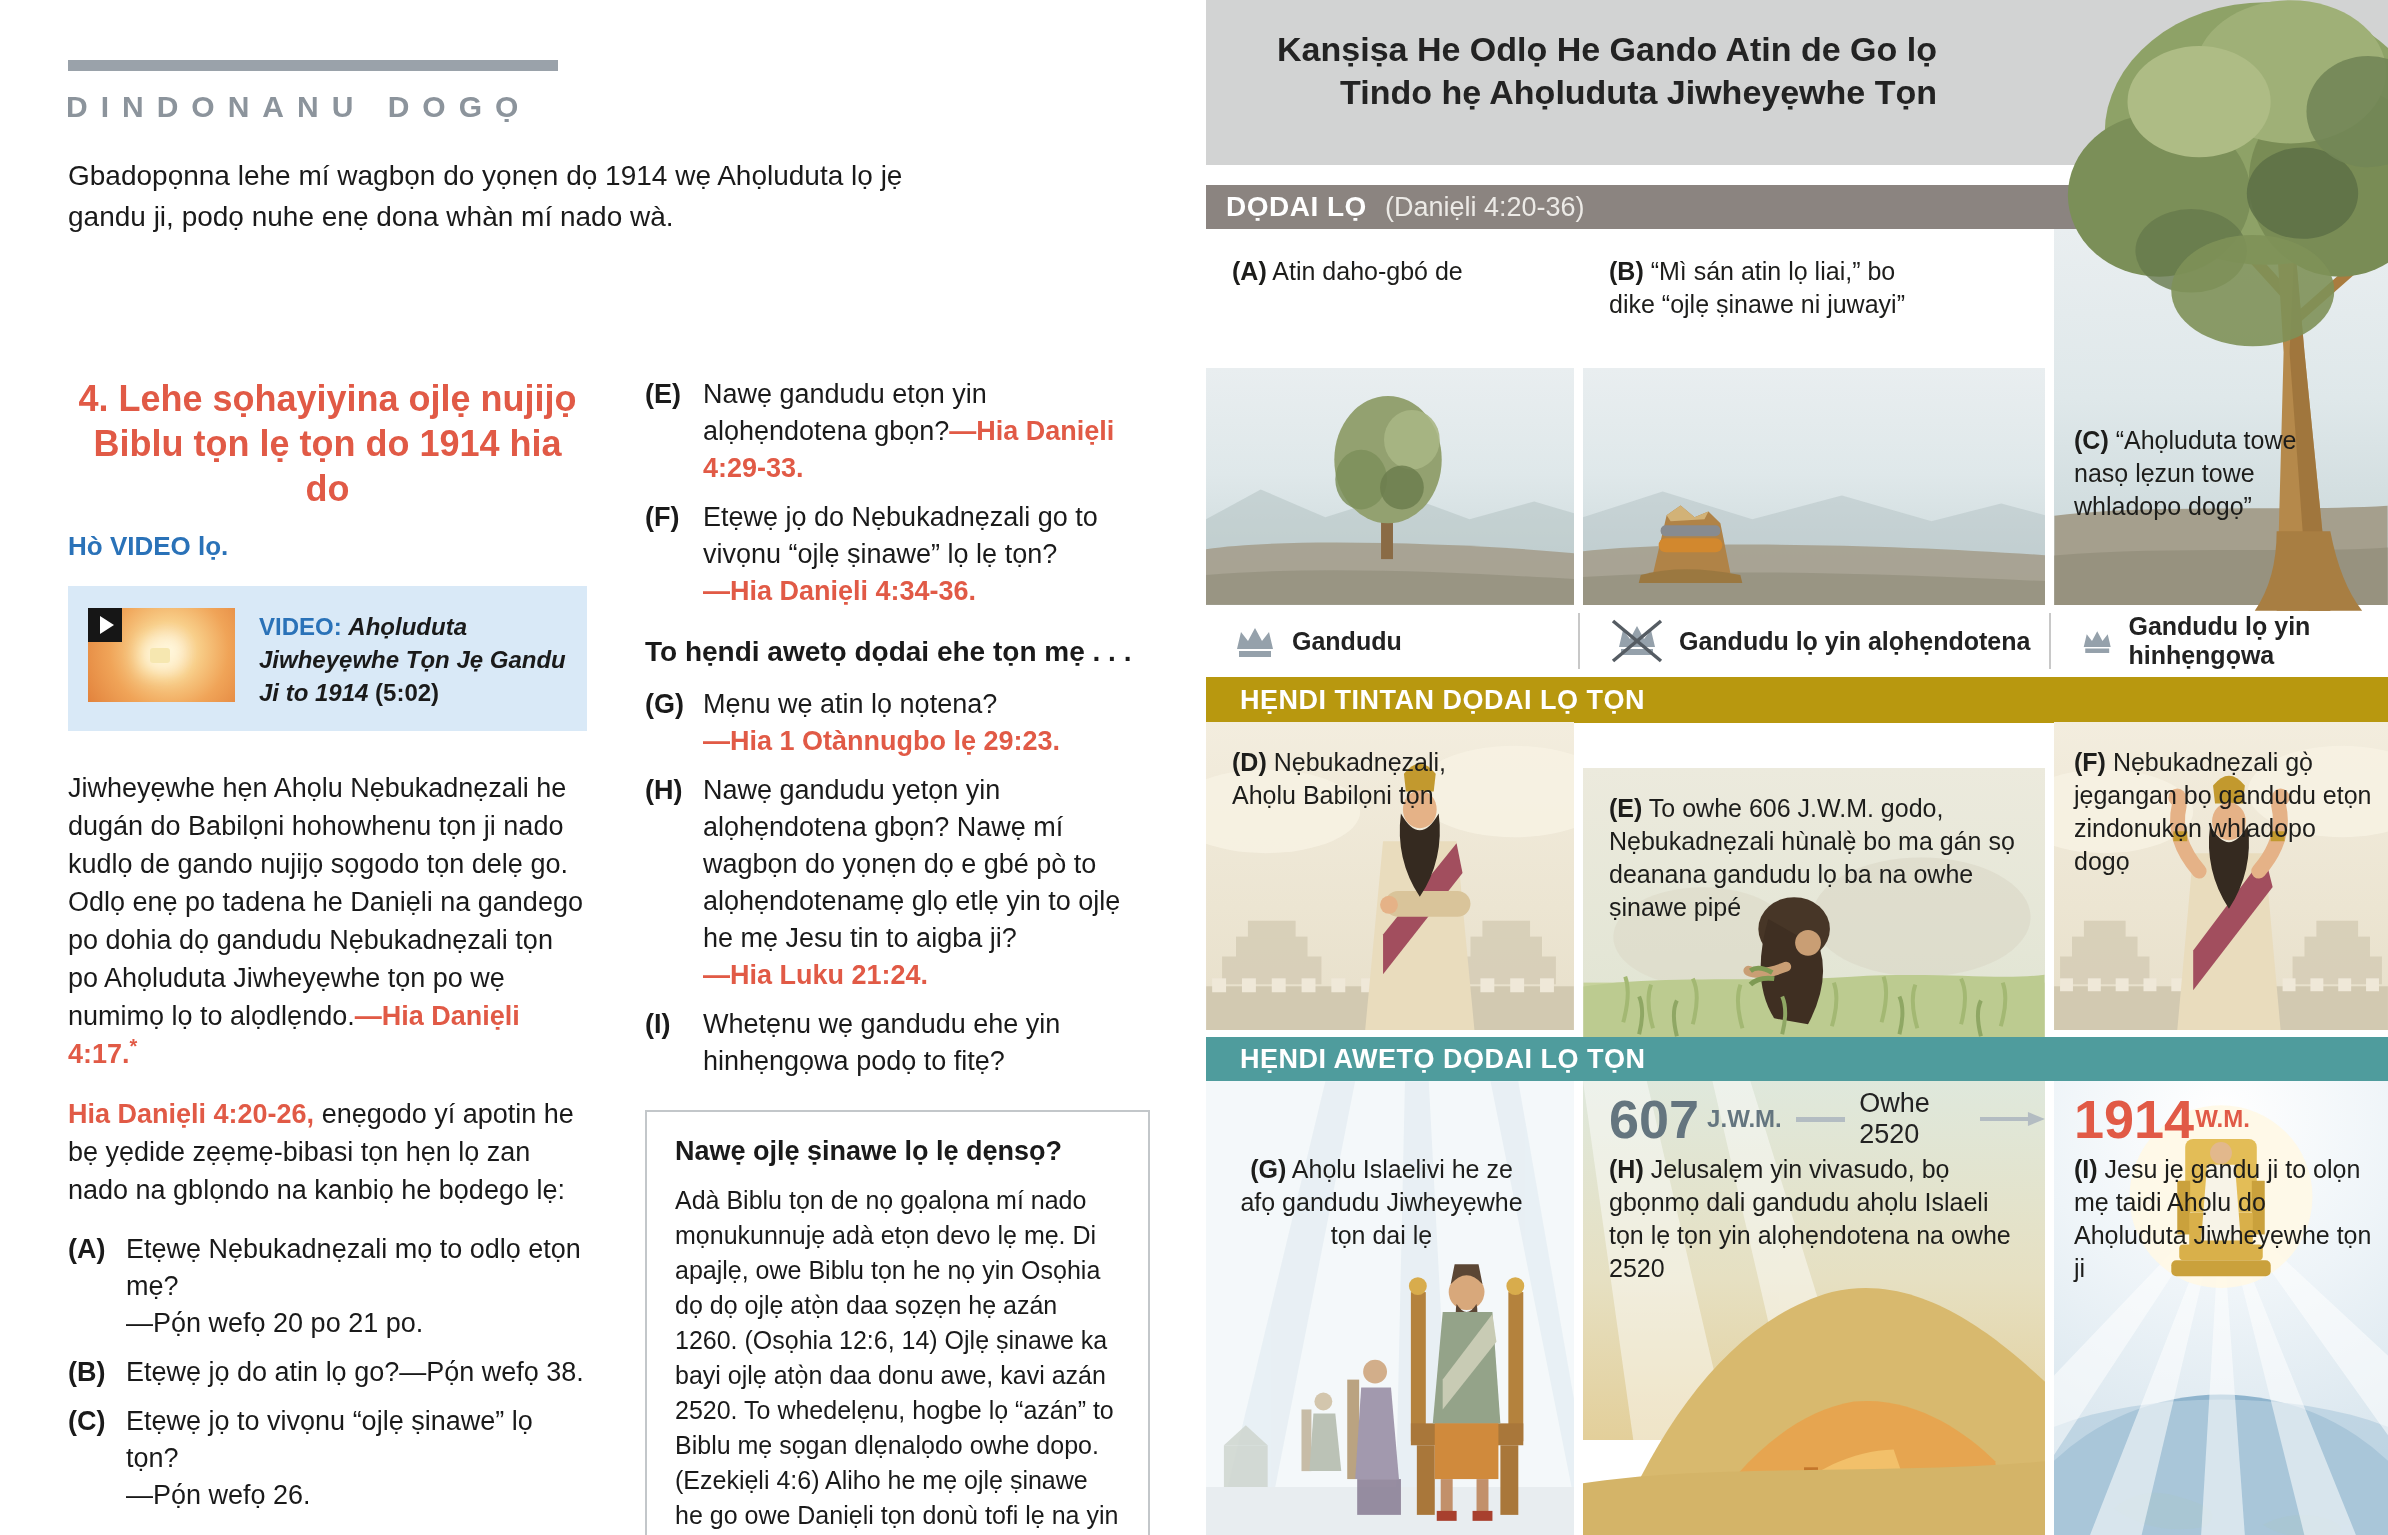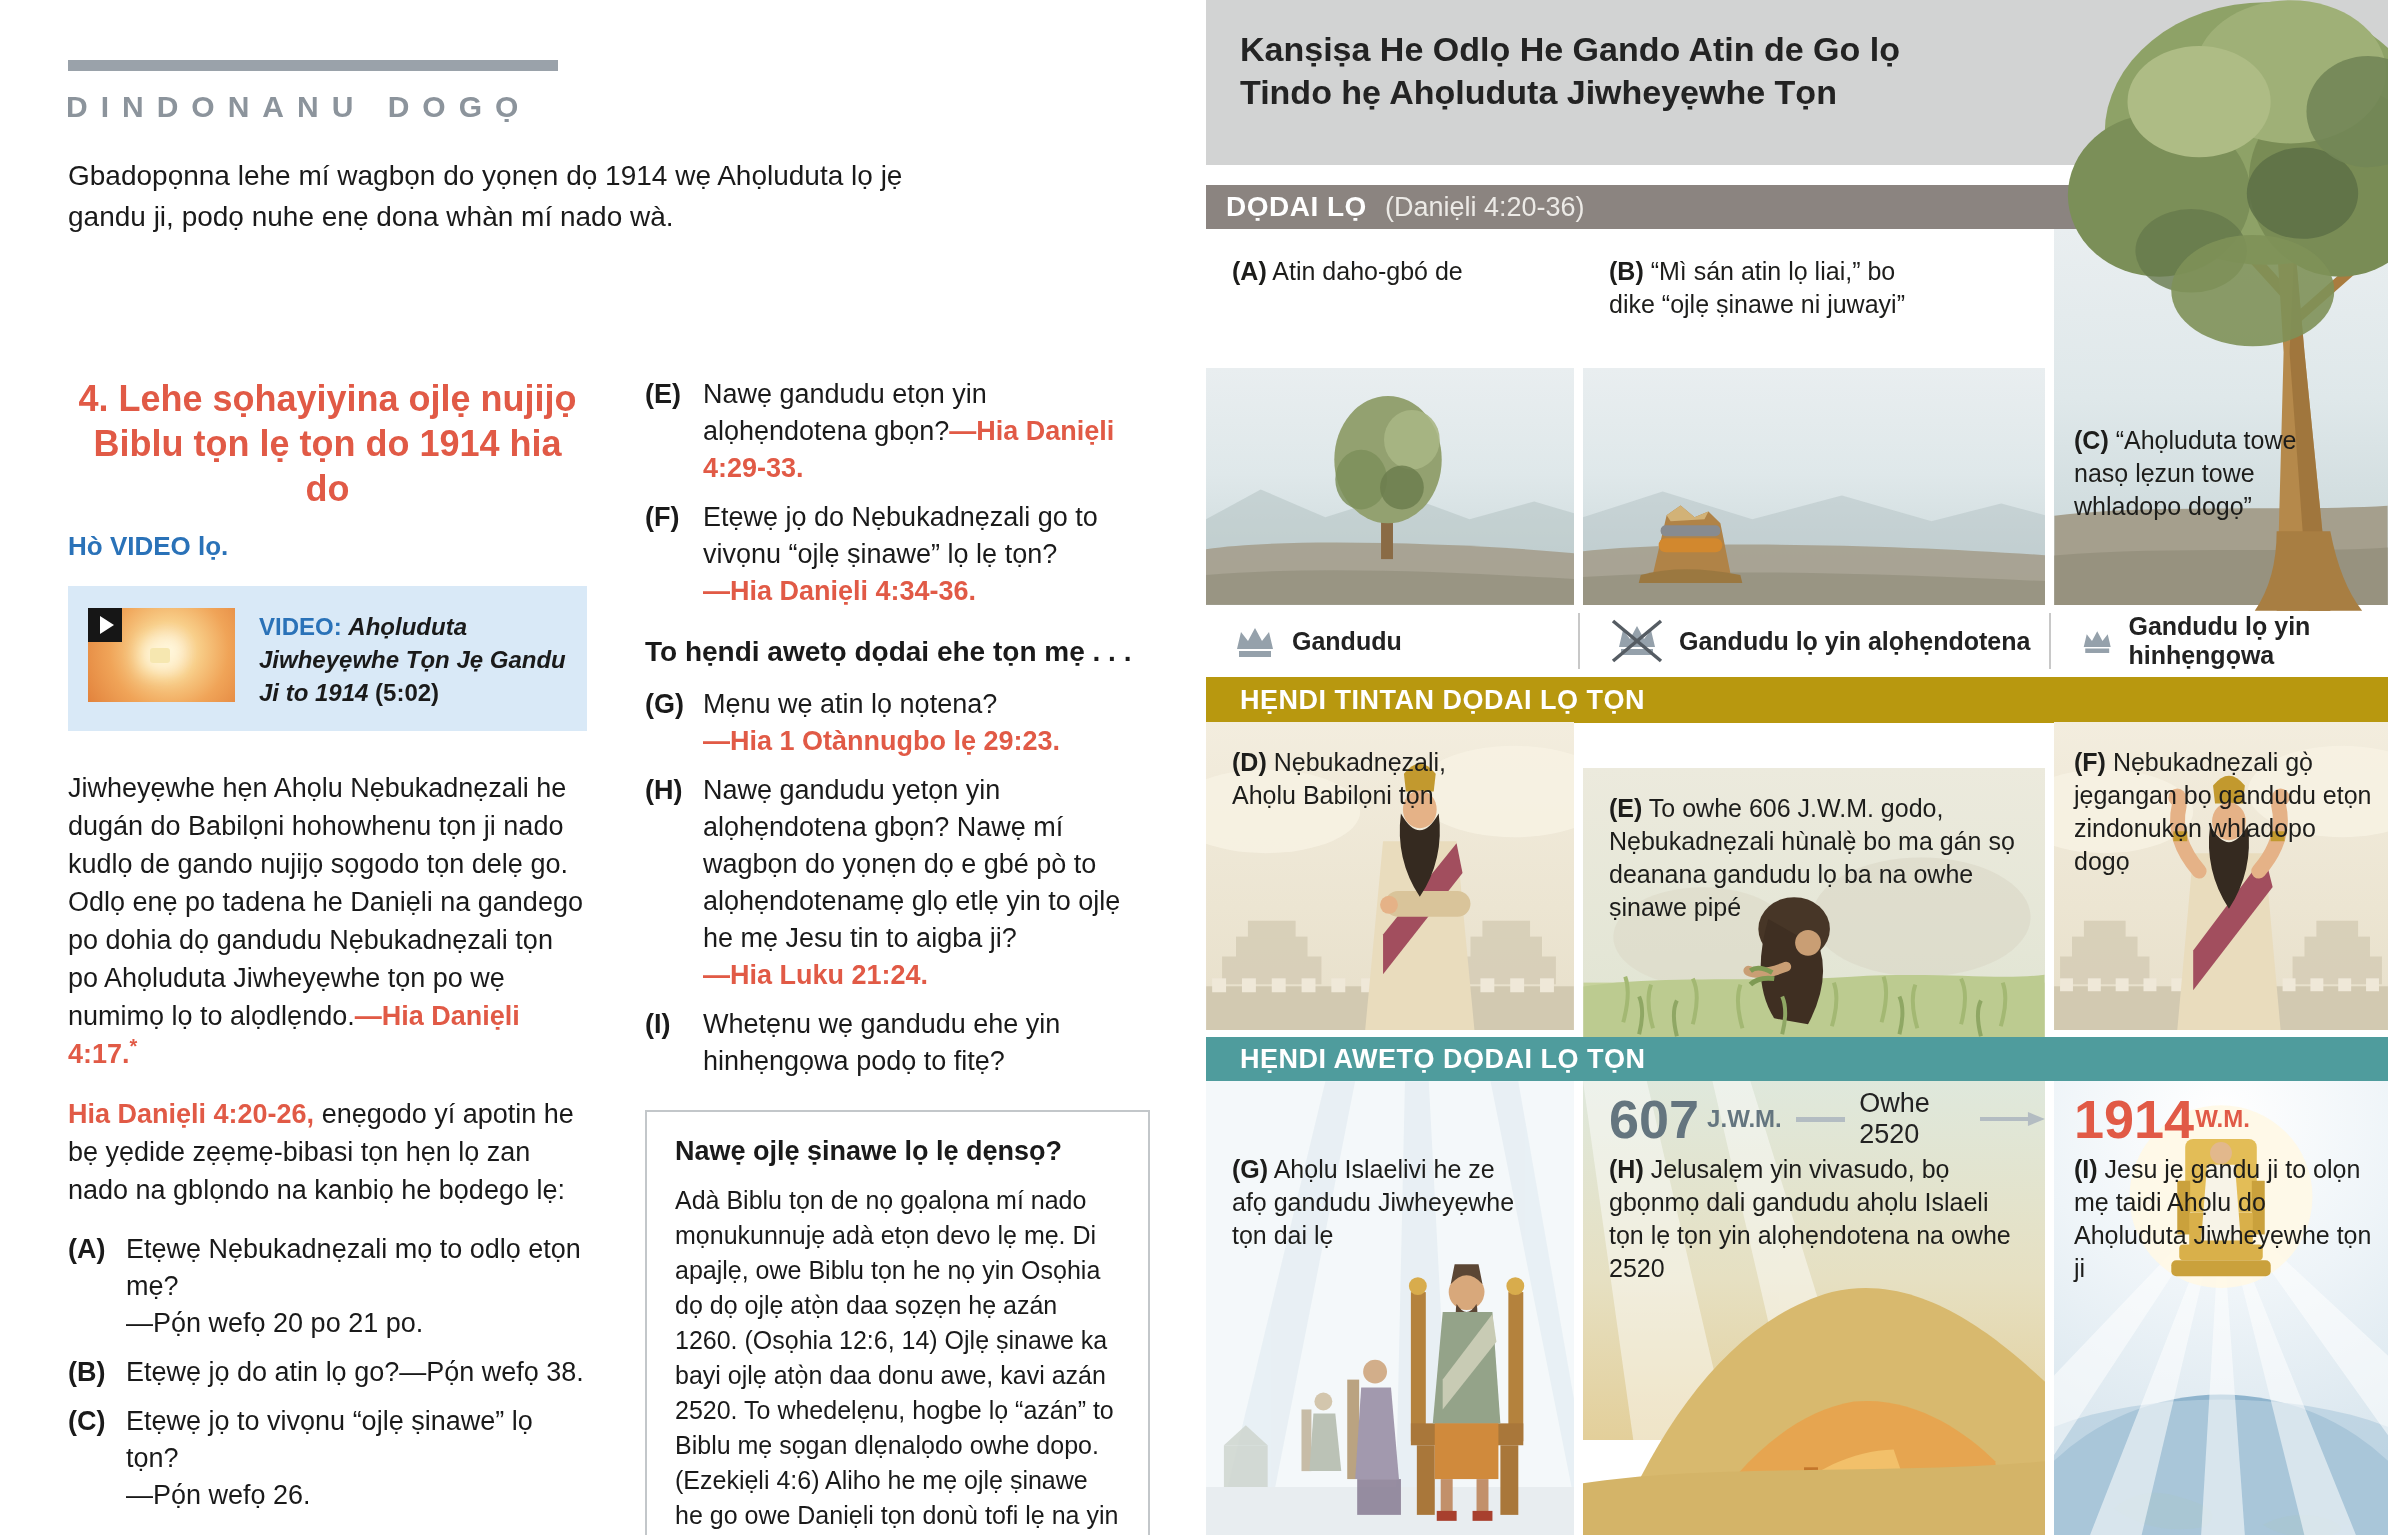--- a/index.html
+++ b/index.html
@@ -37,21 +37,21 @@
   .q .ref.inline{display:inline;}
   .subhead{font-size:28px;font-weight:bold;margin:26px 0 18px 0;}
 
   .sidebox{border:2px solid #c3c7ca;padding:24px 28px 28px 28px;margin-top:30px;background:#ffffff;}
   .sidebox .bxtitle{font-size:27px;font-weight:bold;margin:0 0 16px 0;}
   .sidebox .bxbody{font-size:25px;line-height:35px;margin:0;}
 
   
   .pageR{position:absolute;left:1206px;top:0;width:1182px;height:1535px;overflow:hidden;background:#ffffff;}
   .r-header{position:absolute;left:0;top:0;width:1182px;height:165px;background:#d2d3d3;}
-  .r-title{position:absolute;left:34px;top:28px;width:697px;font-size:34px;line-height:43px;font-weight:bold;color:#232323;}
+  .r-title{position:absolute;left:34px;top:28px;width:697px;font-size:34px;line-height:43px;font-weight:bold;color:#232323;text-align:right;}
   .bandgray{position:absolute;left:0;top:185px;width:1182px;height:44px;background:#8b8480;line-height:44px;padding-left:20px;box-sizing:border-box;}
   .bandgray .b-label{font-size:28px;font-weight:bold;color:#ffffff;letter-spacing:0.5px;}
   .bandgray .b-ref{font-size:27px;color:#eceae6;margin-left:18px;}
 
   .bandgold{position:absolute;left:0;top:677px;width:1182px;height:46px;background:#b8980f;line-height:46px;padding-left:34px;box-sizing:border-box;
             font-size:27px;font-weight:bold;color:#ffffff;letter-spacing:0.5px;}
   .bandteal{position:absolute;left:0;top:1037px;width:1182px;height:44px;background:#4f9c9d;line-height:44px;padding-left:34px;box-sizing:border-box;
             font-size:27px;font-weight:bold;color:#ffffff;letter-spacing:0.5px;}
 
   .rlabel{font-size:25px;line-height:33px;color:#1d1d1b;}
@@ -87,21 +87,21 @@
   .cellD .rlabel{position:absolute;left:26px;top:24px;width:279px;z-index:3;}
   .cellE .rlabel{position:absolute;left:26px;top:24px;width:414px;z-index:3;}
   .cellF .rlabel{position:absolute;left:20px;top:24px;width:299px;z-index:3;}
 
   
   .cellG{position:absolute;left:0;top:1081px;width:368px;height:455px;background:#f4f8fa;}
   .cellH{position:absolute;left:377px;top:1081px;width:462px;height:359px;
          background:linear-gradient(180deg,#dfe8dc 0%,#e6e0c2 55%,#e3cf9a 100%);}
   .cellI{position:absolute;left:848px;top:1081px;width:334px;height:455px;
          background:radial-gradient(circle at 50% 8%,#ffffff 0%,#eef4f8 40%,#cfdfe9 100%);}
-  .cellG .rlabel{position:absolute;left:26px;top:72px;width:299px;z-index:3;}
+  .cellG .rlabel{position:absolute;left:26px;top:72px;width:299px;z-index:3;text-align:center;}
   .cellH .rlabel{position:absolute;left:26px;top:72px;width:418px;z-index:3;}
   .cellI .rlabel{position:absolute;left:20px;top:72px;width:299px;z-index:3;}
 
   .timeline{position:absolute;left:26px;top:8px;height:60px;display:flex;align-items:center;z-index:3;}
   .tl-start{font-size:54px;font-weight:bold;color:#64757f;}
   .tl-era{font-size:24px;font-weight:bold;color:#64757f;margin-left:8px;}
   .tl-line{width:64px;height:5px;background:#b3bcc2;margin:0 14px;}
   .tl-span{font-size:27px;color:#222;}
   .tl-arrow{margin-left:14px;}
   .tl-end{position:absolute;left:20px;top:8px;height:60px;display:flex;align-items:center;z-index:3;}

